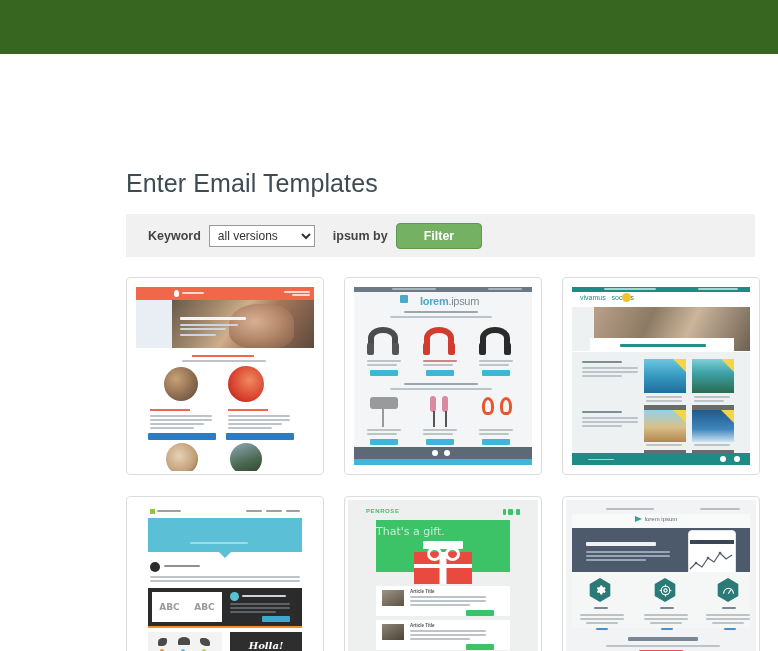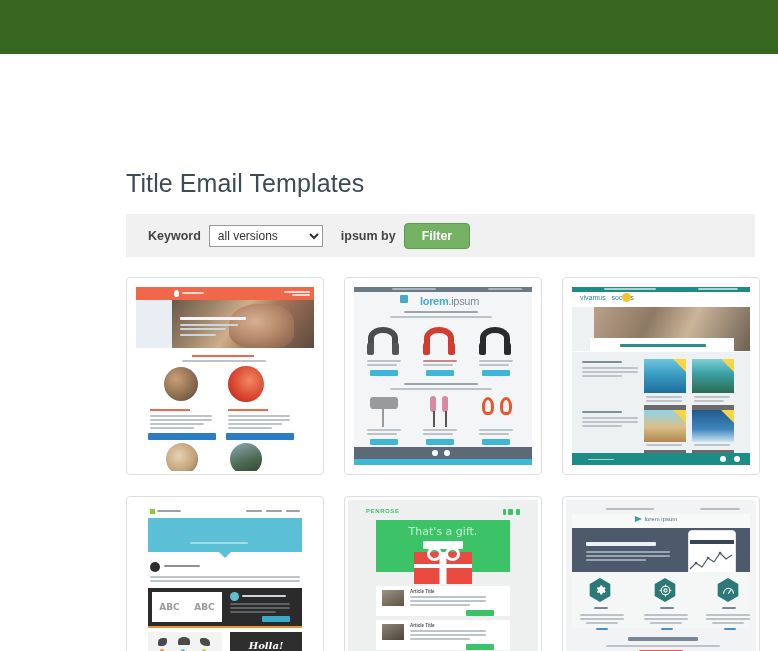--- a/index.html
+++ b/index.html
@@ -94,25 +94,25 @@
     height: 22px;
     font-size: 12px;
     color: #333;
     border: 1px solid #9a9a9a;
     background: #ffffff;
     font-family: "Liberation Sans", sans-serif;
     padding: 0 2px 0 4px;
     margin-right: 18px;
     border-radius: 0;
   }
-  #sel-versions { width: 114px; }
+  #sel-versions { width: 106px; }
   #sel-sort { width: 118px; }
   .filter-btn {
     height: 26px;
-    padding: 0 17px;
+    padding: 0 27px;
     background: #74b163;
     border: 1px solid #5c9a50;
     border-radius: 4px;
     color: #ffffff;
     font-size: 12.5px;
     font-weight: bold;
     cursor: pointer;
     font-family: "Liberation Sans", sans-serif;
   }
 
@@ -212,21 +212,21 @@
      color:#fff; font-size:10px; font-style:italic; font-weight:bold;
      font-family:"DejaVu Serif",serif; }
   .c4 .birds { position:absolute; left:18px; top:132px; width:74px; height:26px; background:#f3f3f3; }
 
   
   .c5 { background:#eef0ef; }
   .c5 .topbar { position:absolute; left:14px; right:14px; top:6px; height:12px; background:#eef0ef; }
   .c5 .brand { position:absolute; left:18px; top:8px; font-size:6px; font-weight:bold;
      color:#3cc267; letter-spacing:0.6px; }
   .c5 .hero { position:absolute; left:28px; right:28px; top:20px; height:52px; background:#3cc267; }
-  .c5 .herotxt { position:absolute; left:28px; right:28px; top:25px; text-align:center;
+  .c5 .herotxt { position:absolute; left:28px; right:28px; top:25px; 
      font-size:11px; color:#c6efd4; font-family:"DejaVu Sans",sans-serif; white-space:nowrap; }
   .c5 .herobtn { position:absolute; left:50%; transform:translateX(-50%); top:41px;
      width:40px; height:8px; background:#fff; border-radius:1px; }
   .c5 .gift { position:absolute; left:50%; transform:translateX(-50%); top:52px;
      width:58px; height:32px; background:#e84a3f; }
   .c5 .giftv { position:absolute; left:50%; transform:translateX(-50%); top:52px; width:7px; height:32px; background:#fff; }
   .c5 .gifth { position:absolute; left:50%; transform:translateX(-50%); top:64px; width:58px; height:4px; background:#fff; }
   .c5 .bowl { position:absolute; left:50%; margin-left:-16px; top:47px; width:15px; height:14px;
      border:3px solid #fff; border-radius:50%; background:transparent; }
   .c5 .bowr { position:absolute; left:50%; margin-left:2px; top:47px; width:15px; height:14px;
@@ -259,21 +259,21 @@
 </style>
 </head>
 <body>
 
 <div class="site-header">
 
 </div>
 
 <div class="page">
 
-  <h1 class="page-title">Title Email Templates</h1>
+  <h1 class="page-title">Enter Email Templates</h1>
 
   <div class="filter-bar">
     <span class="filter-label">Keyword</span>
 
     <select class="filter-select" id="sel-versions">
       <option>all versions</option>
     </select>
 
     <span class="filter-label">ipsum by</span>
 

